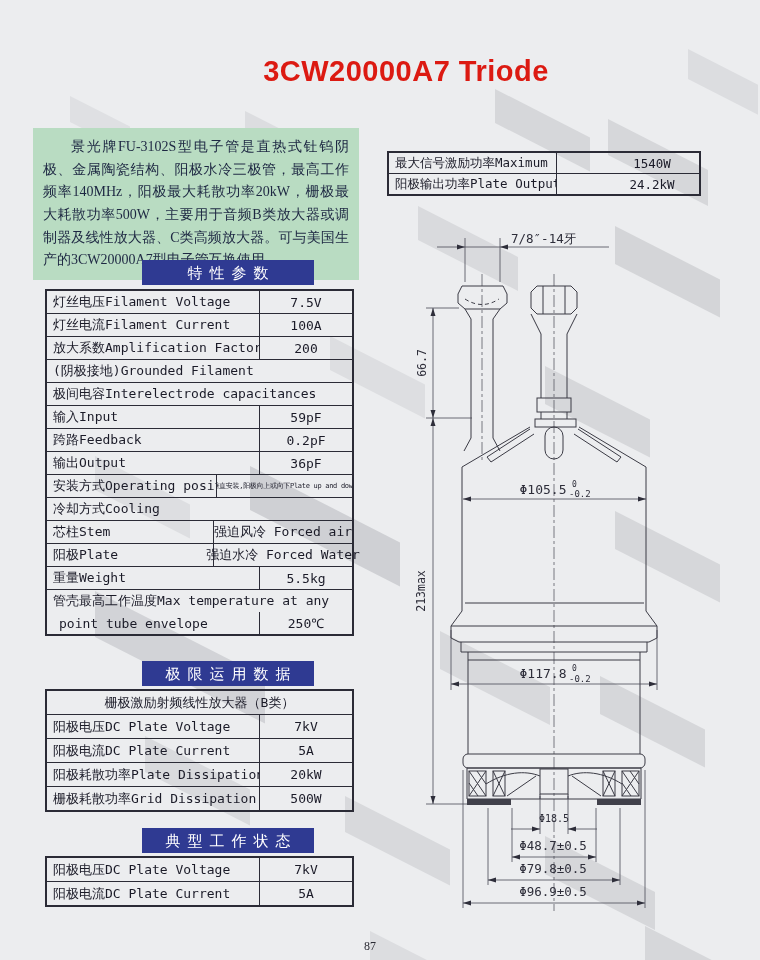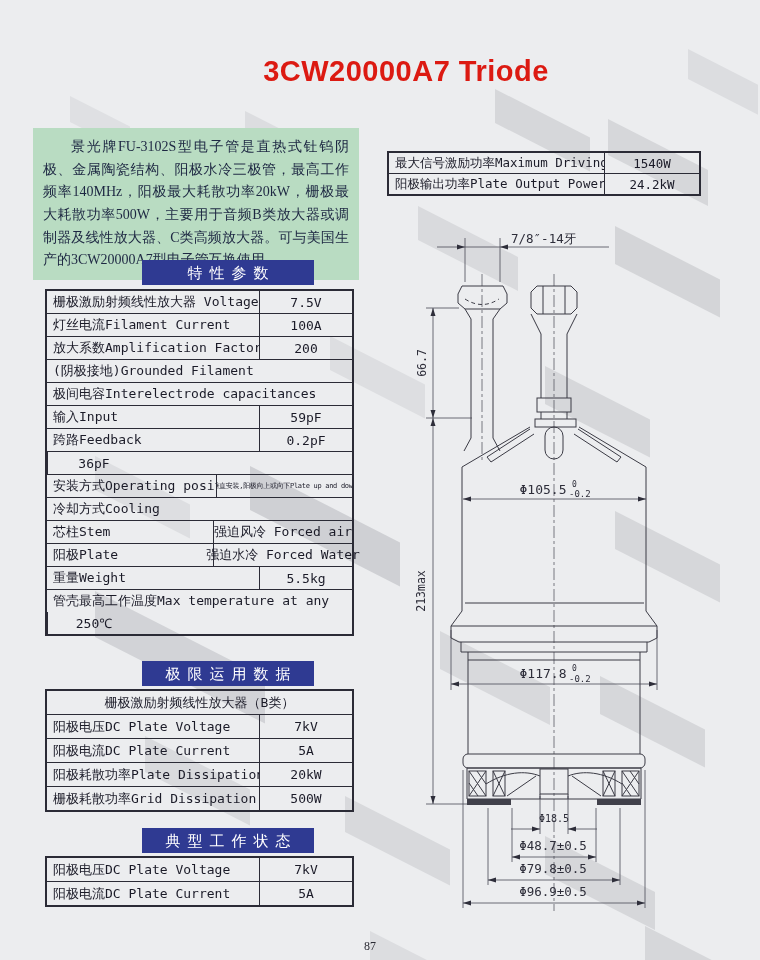--- a/index.html
+++ b/index.html
@@ -28,21 +28,21 @@
   .row.nb{border-bottom:none;}
   .lab{flex:1;padding-left:6px;white-space:nowrap;overflow:hidden;}
   .lab.ind{padding-left:12px;}
   .val{width:92px;align-self:stretch;border-left:1px solid #2b2b36;display:flex;
        align-items:center;justify-content:center;white-space:nowrap;}
   .val.wide{width:138px;font-size:13px;}
   .val.tiny{width:135px;font-size:7px;letter-spacing:-.3px;overflow:hidden;}
   .center-row{justify-content:center;padding-left:0;}
   .power{left:387px;top:110px;width:310px;font-size:12.5px;}
   .power .row{height:20px;}
-  .power .val{width:94px;}
+  .power .val{width:94px;padding-left:48px;}
   .chars{left:45px;top:248px;width:305px;}
   .limits{left:45px;top:648px;width:305px;}
   .limits .row{height:23px;}
   .typical{left:45px;top:815px;width:305px;}
   .typical .row{height:23px;}
   
   .drawing{position:absolute;left:393px;top:175px;}
   .drawing text{fill:#2e2e3a;font-family:"DejaVu Sans Mono",monospace;}
   
   .pageno{position:absolute;top:898px;left:0;width:740px;text-align:center;
@@ -88,21 +88,21 @@
     <div class="row">
       <div class="lab">阳极输出功率Plate Output Power</div>
       <div class="val">24.2kW</div>
     </div>
   </div>
 
   <div class="banner b1">特性参数</div>
 
   <div class="tbl chars">
     <div class="row">
-      <div class="lab">栅极激励射频线性放大器 Voltage</div>
+      <div class="lab">灯丝电压Filament Voltage</div>
       <div class="val">7.5V</div>
     </div>
     <div class="row">
       <div class="lab">灯丝电流Filament Current</div>
       <div class="val">100A</div>
     </div>
     <div class="row">
       <div class="lab">放大系数Amplification Factor</div>
       <div class="val">200</div>
     </div>
@@ -114,20 +114,21 @@
     </div>
     <div class="row">
       <div class="lab">输入Input</div>
       <div class="val">59pF</div>
     </div>
     <div class="row">
       <div class="lab">跨路Feedback</div>
       <div class="val">0.2pF</div>
     </div>
     <div class="row">
+      <div class="lab">输出Output</div>
       <div class="val">36pF</div>
     </div>
     <div class="row">
       <div class="lab">安装方式Operating position</div>
       <div class="val tiny">垂直安装,阳极向上或向下Plate up and down</div>
     </div>
     <div class="row">
       <div class="lab">冷却方式Cooling</div>
     </div>
     <div class="row">
@@ -139,20 +140,21 @@
       <div class="val wide">强迫水冷 Forced Water</div>
     </div>
     <div class="row">
       <div class="lab">重量Weight</div>
       <div class="val">5.5kg</div>
     </div>
     <div class="row nb">
       <div class="lab">管壳最高工作温度Max temperature at any</div>
     </div>
     <div class="row">
+      <div class="lab ind">point tube envelope</div>
       <div class="val">250℃</div>
     </div>
   </div>
 
   <div class="banner b2">极限运用数据</div>
 
   <div class="tbl limits">
     <div class="row">
       <div class="lab center-row" style="text-align:center;padding-left:0">栅极激励射频线性放大器（B类）</div>
     </div>

